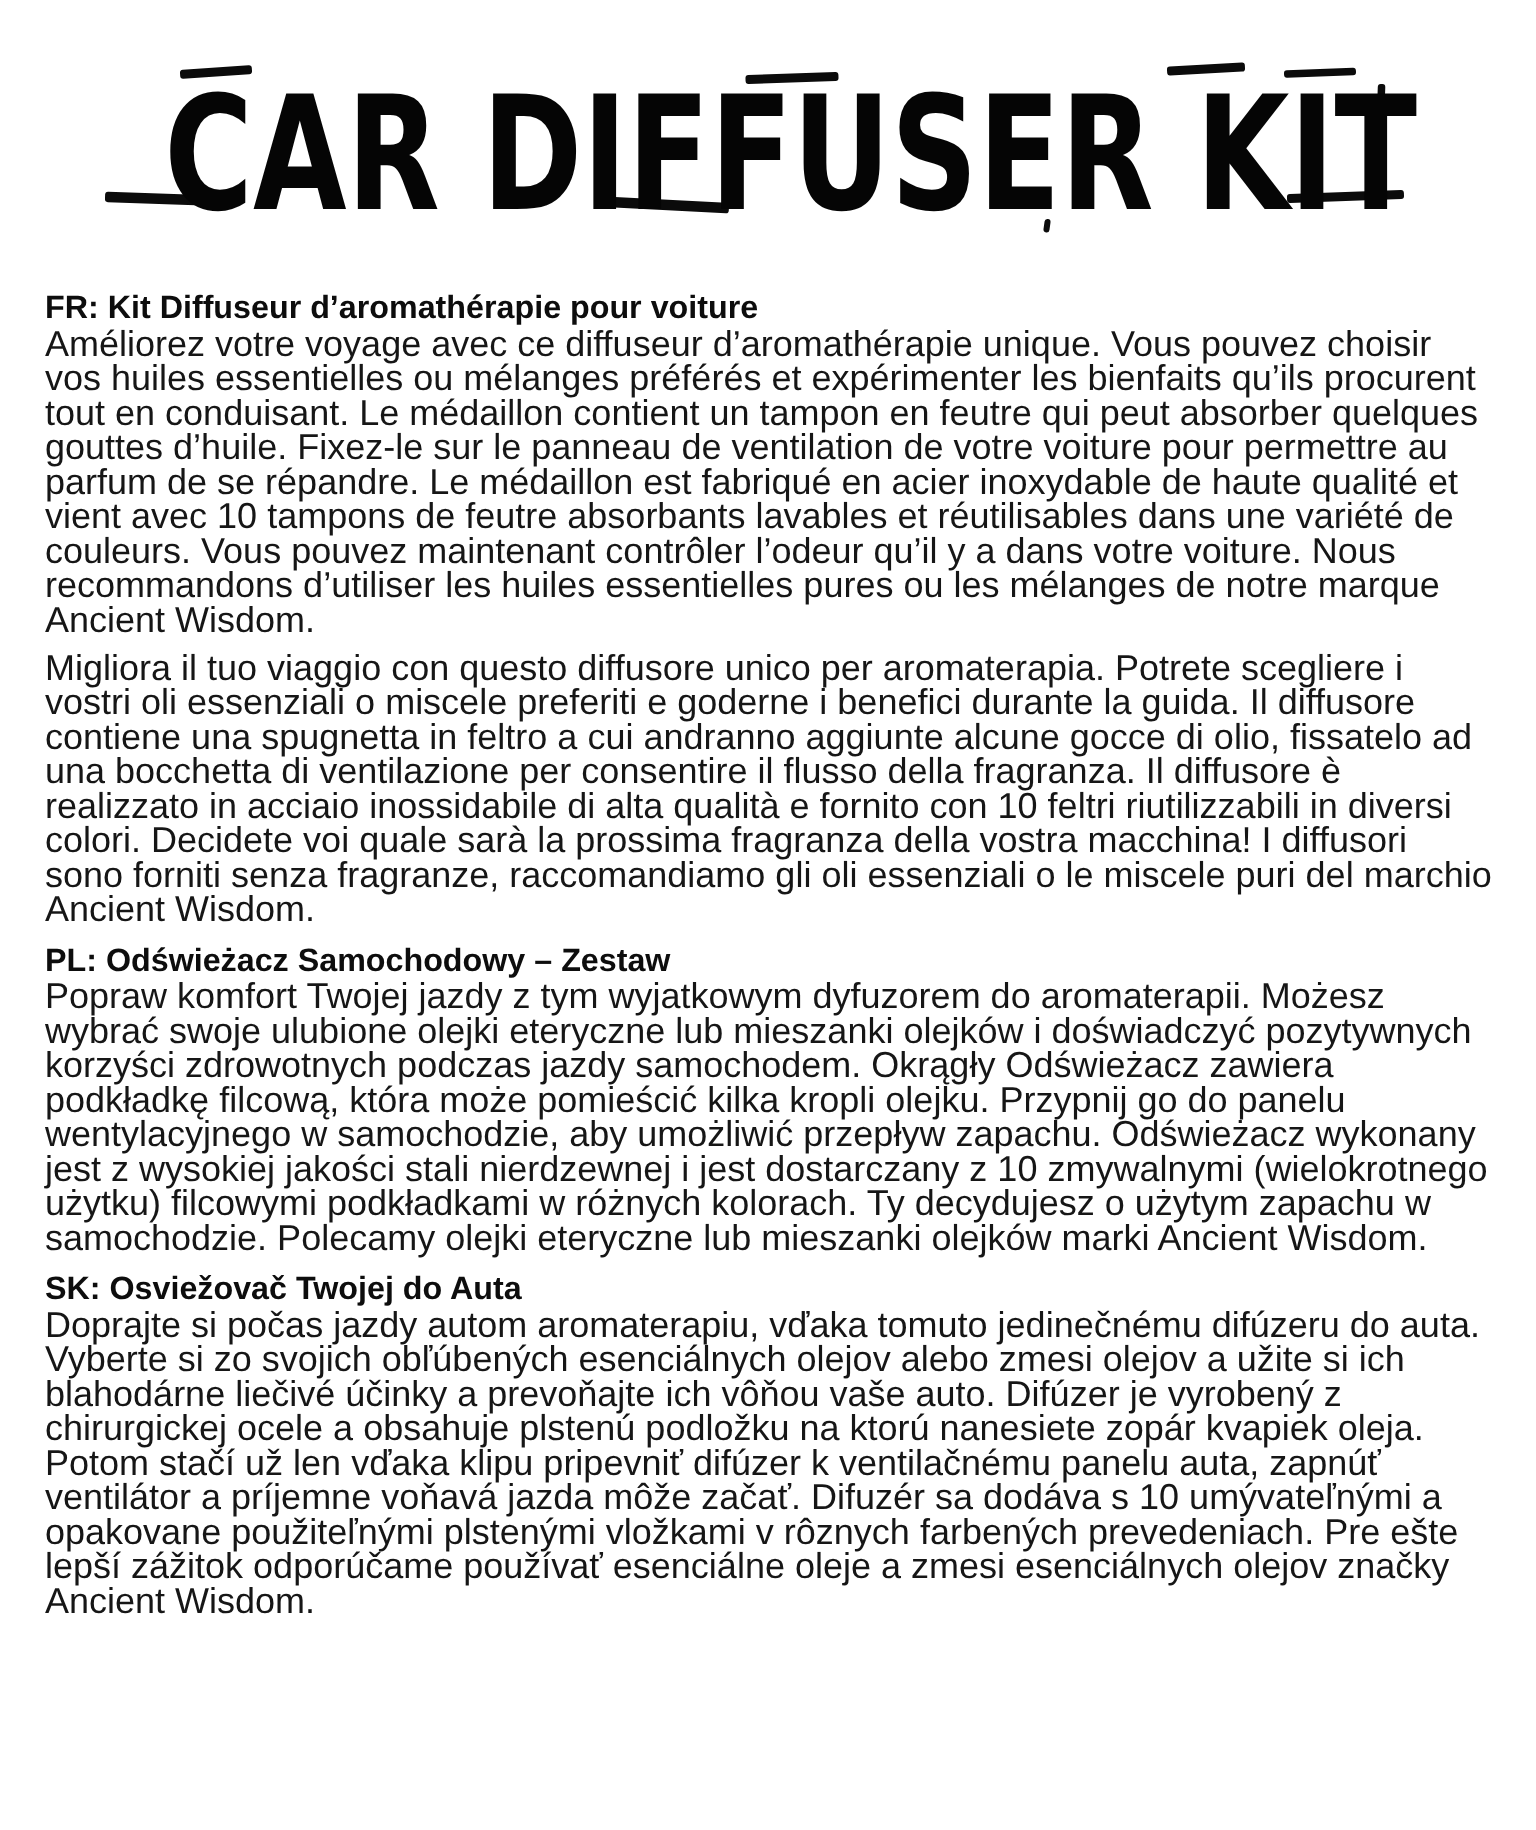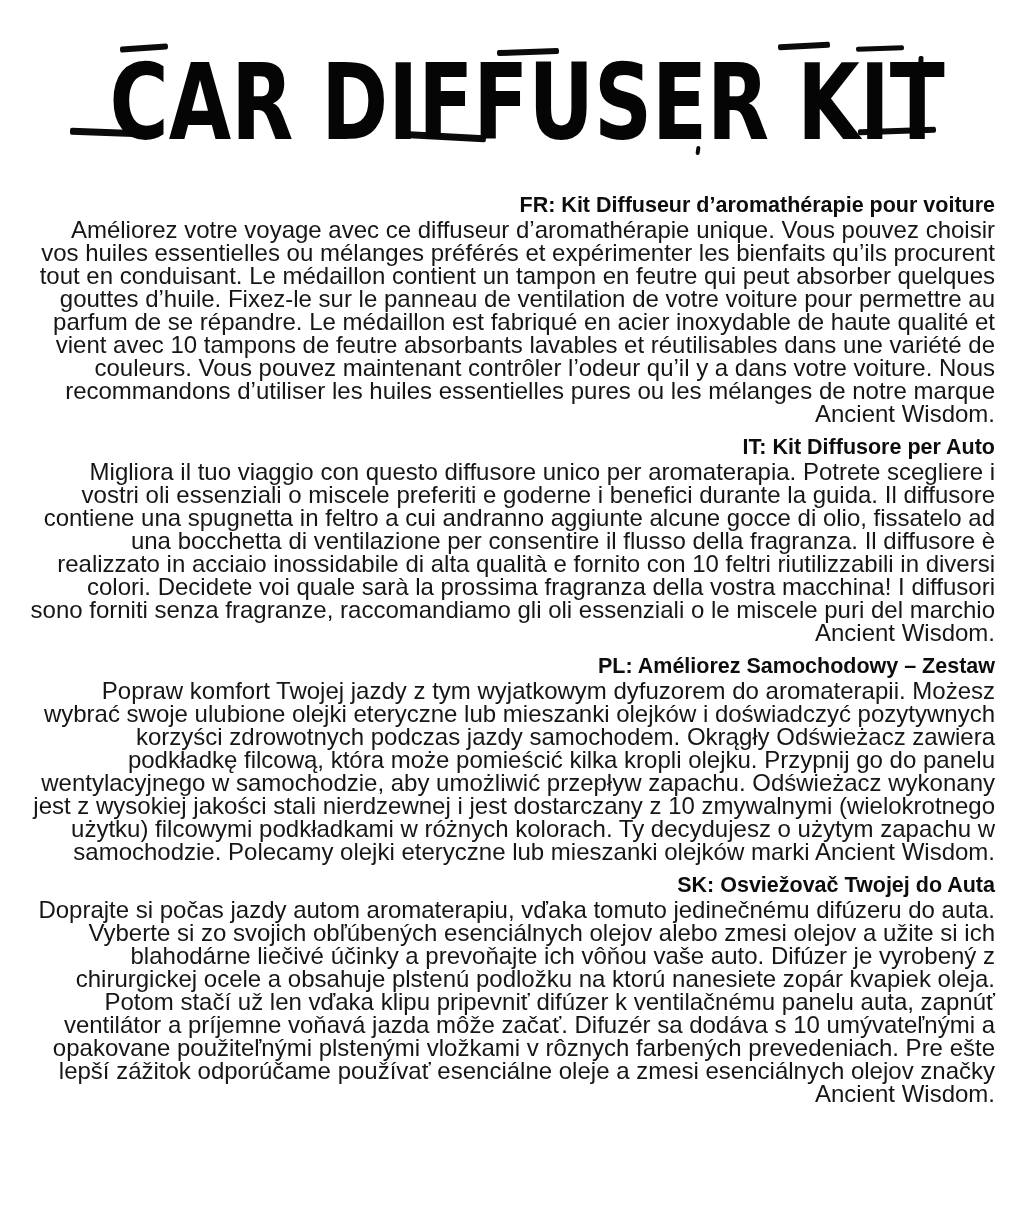--- a/index.html
+++ b/index.html
@@ -52,21 +52,21 @@
   .g7 { left: 858px; top: 100px; width: 78px;  height: 6px; transform: rotate(-2deg); }
   .g8 { left: 918px; top: 28px;  width: 5px;   height: 34px; transform: rotate(2deg); }
   .g9 { left: 696px; top: 118px; width: 4px;   height: 9px;  transform: rotate(8deg); }
   
   .content {
     position: absolute;
     left: 30px;
     top: 192px;
     width: 965px;
   }
-  .section { margin-bottom: 9px; text-align: right; }
+  .section { margin-bottom: 9px; }
   .section-heading {
     font-size: 21.5px;
     line-height: 26px;
     font-weight: bold;
     color: #0d0d0d;
     margin: 0;
   }
   .section-body {
     font-size: 24px;
     line-height: 23px;
@@ -94,26 +94,25 @@
   </div>
 
   <div class="content">
 
     <div class="section">
       <p class="section-heading">FR: Kit Diffuseur d’aromathérapie pour voiture</p>
       <p class="section-body">Améliorez votre voyage avec ce diffuseur d’aromathérapie unique. Vous pouvez choisir vos huiles essentielles ou mélanges préférés et expérimenter les bienfaits qu’ils procurent tout en conduisant. Le médaillon contient un tampon en feutre qui peut absorber quelques gouttes d’huile. Fixez-le sur le panneau de ventilation de votre voiture pour permettre au parfum de se répandre. Le médaillon est fabriqué en acier inoxydable de haute qualité et vient avec 10 tampons de feutre absorbants lavables et réutilisables dans une variété de couleurs. Vous pouvez maintenant contrôler l’odeur qu’il y a dans votre voiture. Nous recommandons d’utiliser les huiles essentielles pures ou les mélanges de notre marque Ancient Wisdom.</p>
     </div>
 
     <div class="section">
-      <p class="section-heading">IT: Kit Diffusore per Auto</p>
       <p class="section-body">Migliora il tuo viaggio con questo diffusore unico per aromaterapia. Potrete scegliere i vostri oli essenziali o miscele preferiti e goderne i benefici durante la guida. Il diffusore contiene una spugnetta in feltro a cui andranno aggiunte alcune gocce di olio, fissatelo ad una bocchetta di ventilazione per consentire il flusso della fragranza. Il diffusore è realizzato in acciaio inossidabile di alta qualità e fornito con 10 feltri riutilizzabili in diversi colori. Decidete voi quale sarà la prossima fragranza della vostra macchina! I diffusori sono forniti senza fragranze, raccomandiamo gli oli essenziali o le miscele puri del marchio Ancient Wisdom.</p>
     </div>
 
     <div class="section">
-      <p class="section-heading">PL: Améliorez Samochodowy – Zestaw</p>
+      <p class="section-heading">PL: Odświeżacz Samochodowy – Zestaw</p>
       <p class="section-body">Popraw komfort Twojej jazdy z tym wyjatkowym dyfuzorem do aromaterapii.  Możesz wybrać swoje ulubione olejki eteryczne lub mieszanki olejków i doświadczyć pozytywnych korzyści zdrowotnych podczas jazdy samochodem. Okrągły Odświeżacz zawiera podkładkę filcową, która może pomieścić kilka kropli olejku. Przypnij go do panelu wentylacyjnego w samochodzie, aby umożliwić przepływ zapachu. Odświeżacz wykonany jest z wysokiej jakości stali nierdzewnej i jest dostarczany z 10 zmywalnymi (wielokrotnego użytku) filcowymi podkładkami w różnych kolorach. Ty decydujesz o użytym zapachu w samochodzie. Polecamy olejki eteryczne lub mieszanki olejków marki Ancient Wisdom.</p>
     </div>
 
     <div class="section">
       <p class="section-heading">SK: Osviežovač Twojej do Auta</p>
       <p class="section-body">Doprajte si počas jazdy autom aromaterapiu, vďaka tomuto jedinečnému difúzeru do auta.
 Vyberte si zo svojich obľúbených esenciálnych olejov alebo zmesi olejov a užite si ich blahodárne liečivé účinky a prevoňajte ich vôňou vaše auto. Difúzer je vyrobený z chirurgickej ocele a obsahuje plstenú podložku na ktorú nanesiete zopár kvapiek oleja. Potom stačí už len vďaka klipu pripevniť difúzer k ventilačnému panelu auta, zapnúť ventilátor a príjemne voňavá jazda môže začať. Difuzér sa dodáva s 10 umývateľnými a opakovane použiteľnými plstenými vložkami v rôznych farbených prevedeniach. Pre ešte lepší zážitok odporúčame používať esenciálne oleje a zmesi esenciálnych olejov značky Ancient Wisdom.</p>
     </div>
 
   </div>

